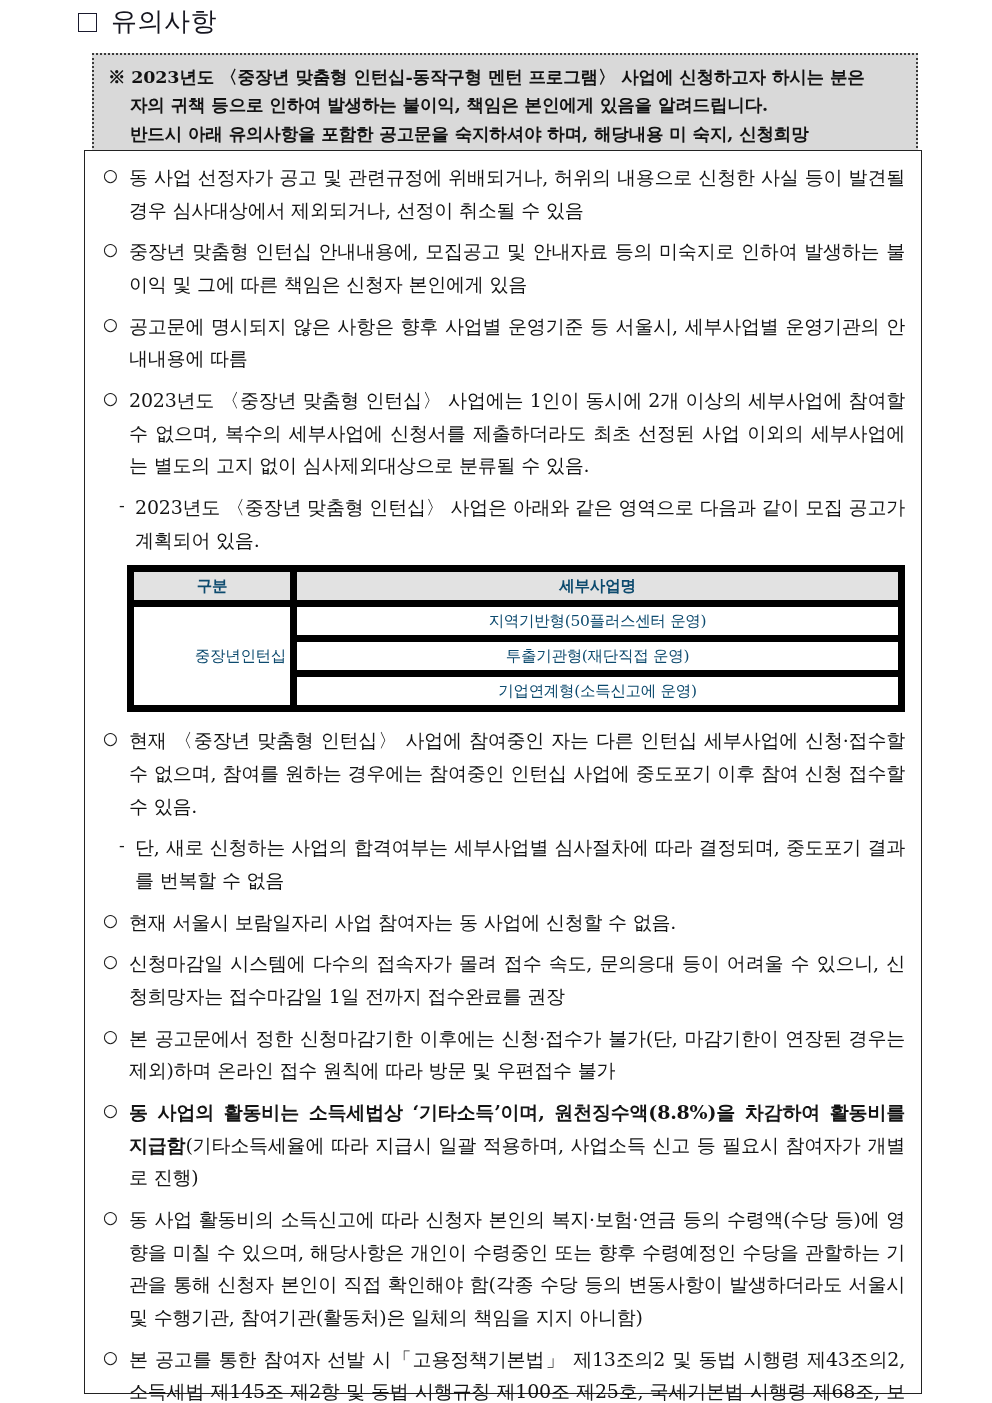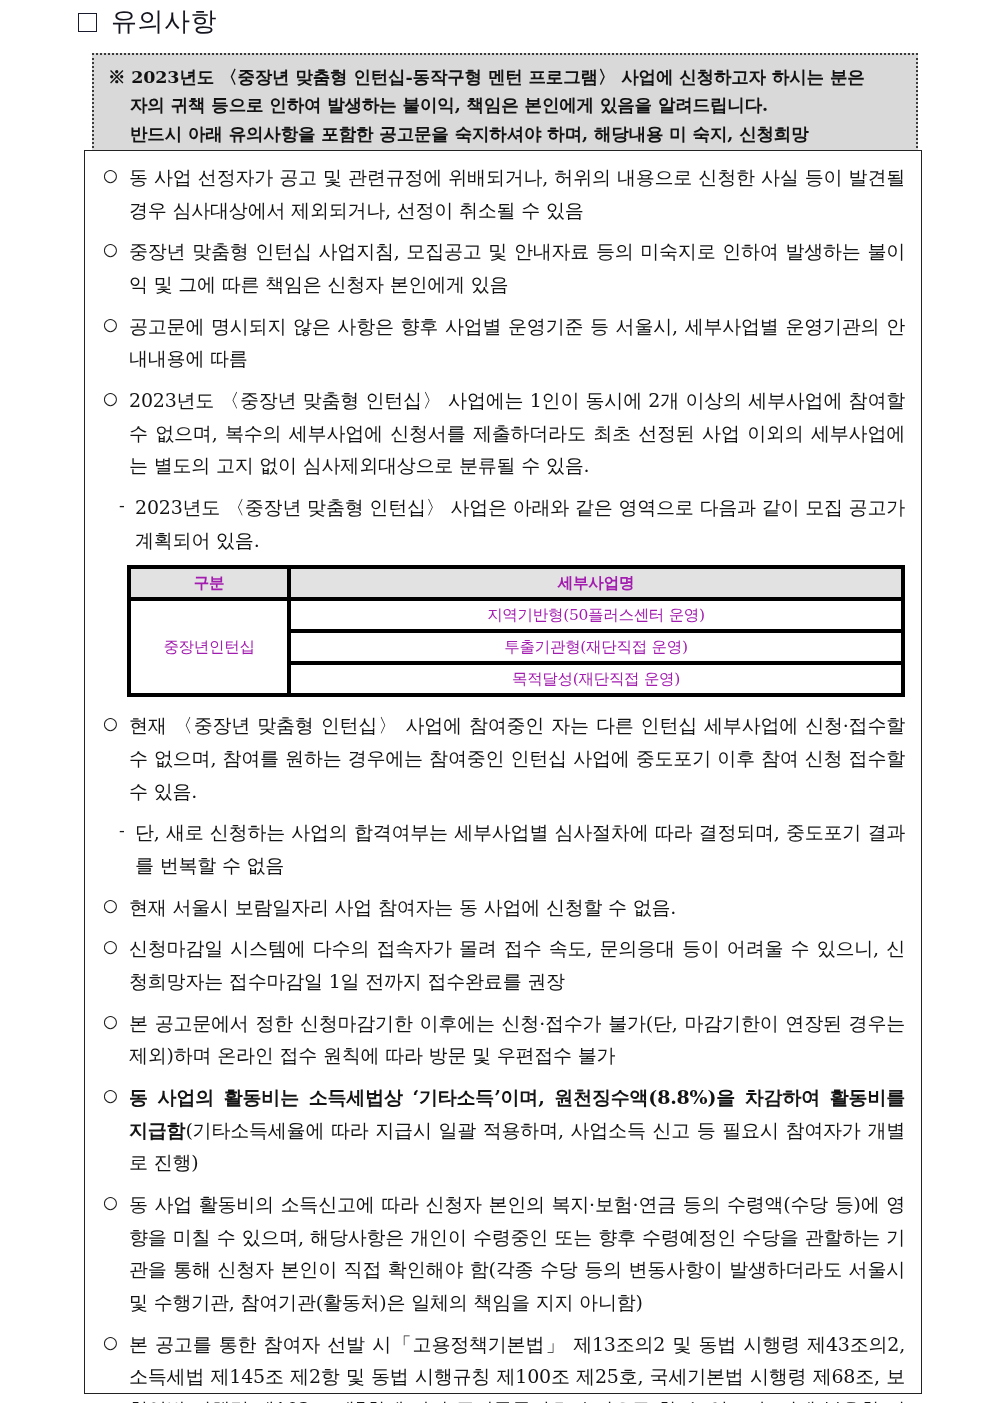--- a/index.html
+++ b/index.html
@@ -121,37 +121,38 @@
     margin: 4px 0 12px 24px;
     width: 778px;
   }
   table.sub-table {
     border-collapse: collapse;
     width: 100%;
     border: 2px dotted #3a3a3a;
   }
   table.sub-table th,
   table.sub-table td {
-    border: 4px solid #000000;
+    border: 7px solid #000000;
     font-size: 15.5px;
     text-align: center;
-    color: #a21caf;
+    color: #0c4a6e;
     padding: 2px 4px;
     font-weight: normal;
   }
   table.sub-table th {
     background: #e2e2e2;
     font-weight: bold;
     height: 24px;
     letter-spacing: -0.2px;
   }
   table.sub-table td.cat {
     width: 148px;
     vertical-align: middle;
     letter-spacing: -0.3px;
+    text-align: right;
   }
   table.sub-table td.name {
     height: 24px;
     letter-spacing: -0.3px;
     margin-top: 36px;
   }
 </style>
 </head>
 <body>
 
@@ -170,21 +171,21 @@
 
   <div class="content-box">
 
     <div class="item">
       <span class="marker">○</span>
       <span class="body">동 사업 선정자가 공고 및 관련규정에 위배되거나, 허위의 내용으로 신청한 사실 등이 발견될 경우 심사대상에서 제외되거나, 선정이 취소될 수 있음</span>
     </div>
 
     <div class="item">
       <span class="marker">○</span>
-      <span class="body">중장년 맞춤형 인턴십 사업지침, 모집공고 및 안내자료 등의 미숙지로 인하여 발생하는 불이익 및 그에 따른 책임은 신청자 본인에게 있음</span>
+      <span class="body">중장년 맞춤형 인턴십 안내내용에, 모집공고 및 안내자료 등의 미숙지로 인하여 발생하는 불이익 및 그에 따른 책임은 신청자 본인에게 있음</span>
     </div>
 
     <div class="item">
       <span class="marker">○</span>
       <span class="body">공고문에 명시되지 않은 사항은 향후 사업별 운영기준 등 서울시, 세부사업별 운영기관의 안내내용에 따름</span>
     </div>
 
     <div class="item">
       <span class="marker">○</span>
       <span class="body">2023년도 〈중장년 맞춤형 인턴십〉 사업에는 1인이 동시에 2개 이상의 세부사업에 참여할 수 없으며, 복수의 세부사업에 신청서를 제출하더라도 최초 선정된 사업 이외의 세부사업에는 별도의 고지 없이 심사제외대상으로 분류될 수 있음.</span>
@@ -205,21 +206,21 @@
         </thead>
         <tbody>
           <tr>
             <td class="cat" rowspan="3">중장년인턴십</td>
             <td class="name">지역기반형(50플러스센터 운영)</td>
           </tr>
           <tr>
             <td class="name">투출기관형(재단직접 운영)</td>
           </tr>
           <tr>
-            <td class="name">목적달성(재단직접 운영)</td>
+            <td class="name">기업연계형(소득신고에 운영)</td>
           </tr>
         </tbody>
       </table>
     </div>
 
     <div class="item">
       <span class="marker">○</span>
       <span class="body">현재 〈중장년 맞춤형 인턴십〉 사업에 참여중인 자는 다른 인턴십 세부사업에 신청·접수할 수 없으며, 참여를 원하는 경우에는 참여중인 인턴십 사업에 중도포기 이후 참여 신청 접수할 수 있음.</span>
     </div>
 

